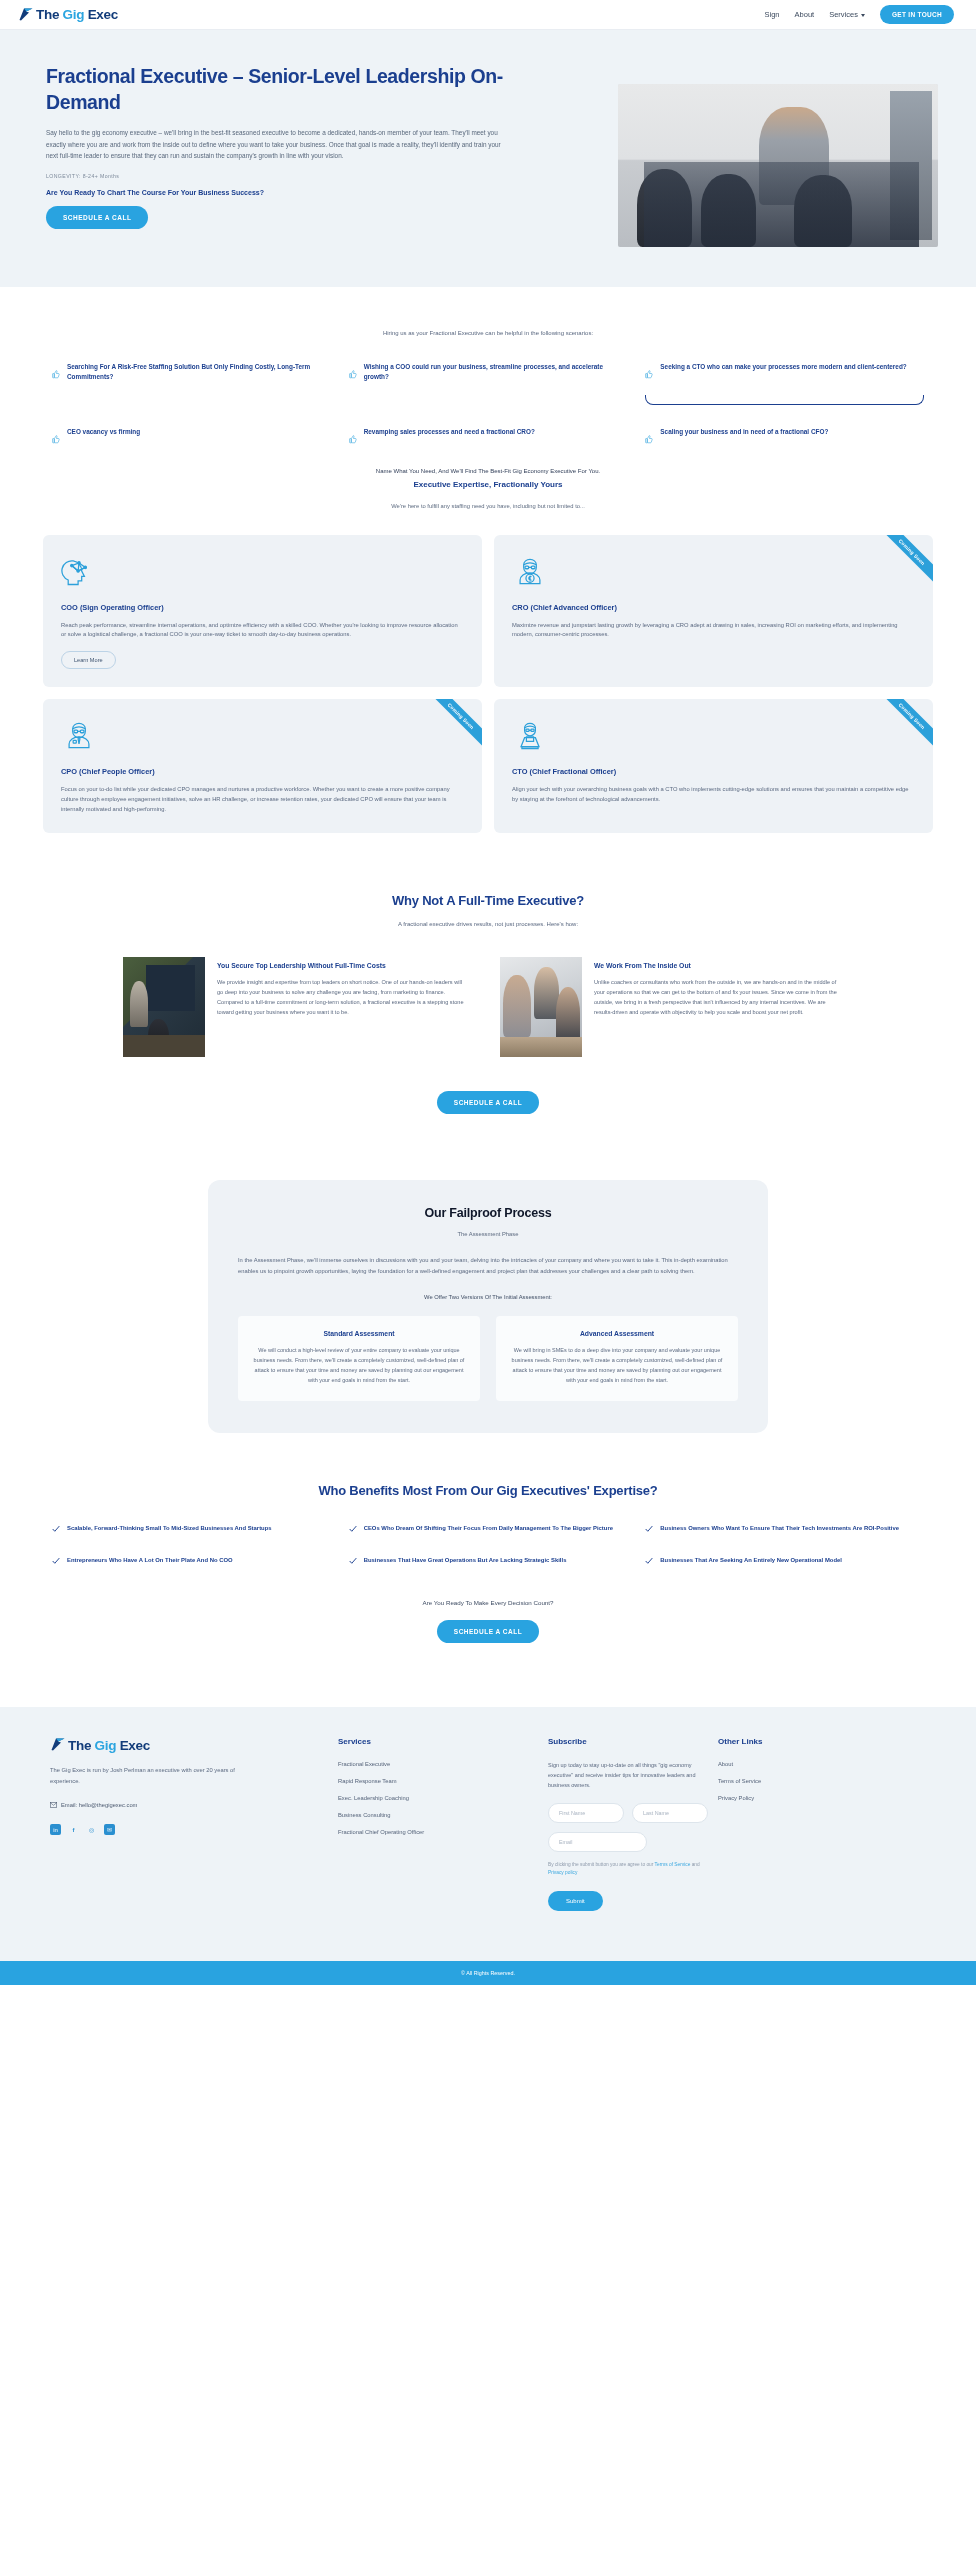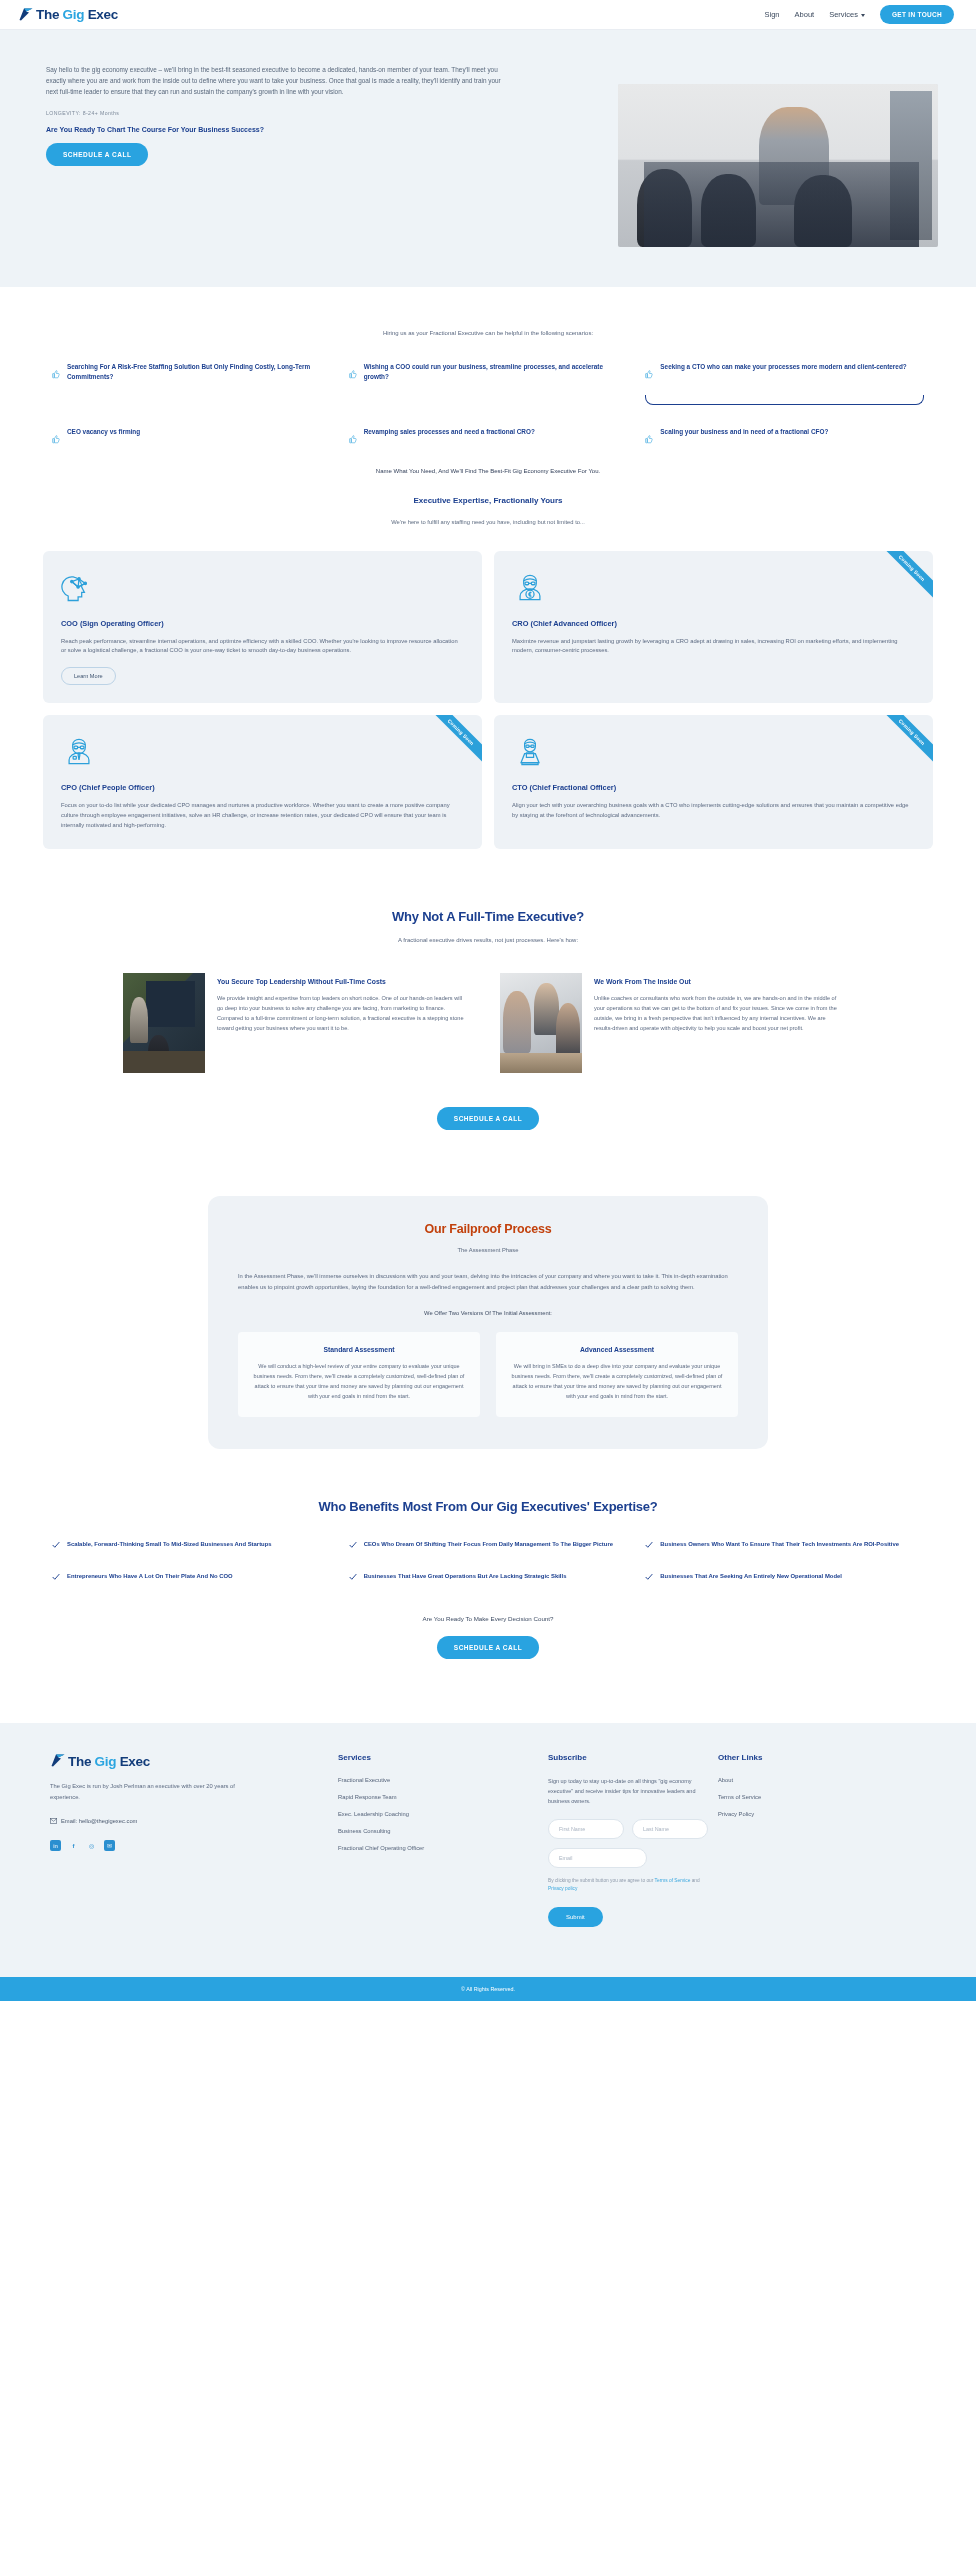--- a/index.html
+++ b/index.html
@@ -198,21 +198,21 @@
     text-align: center;
     font-size: 6px;
     color: #33405a;
     margin-top: 24px;
   }
   .scen-tagline2 {
     text-align: center;
     font-size: 8px;
     font-weight: 700;
     color: #1b3f8f;
-    margin-top: 22px;
+    margin-top: 6px;
   }
   .scen-tagline3 {
     text-align: center;
     font-size: 5.8px;
     color: #5d6b80;
     margin-top: 14px;
   }
 
   
   .cards {
@@ -295,21 +295,21 @@
     width: 560px;
     margin: 36px auto 0 auto;
     background: #eef2f6;
     border-radius: 12px;
     padding: 26px 30px 32px 30px;
   }
   .process h2 {
     text-align: center;
     font-size: 12.5px;
     font-weight: 700;
-    color: #c2410c;
+    color: #0f172a;
     letter-spacing: -0.2px;
   }
   .process-sub {
     text-align: center;
     font-size: 5.8px;
     color: #5d6b80;
     margin-top: 11px;
   }
   .process-para {
     font-size: 5.8px;
@@ -472,20 +472,21 @@
       <a href="#">Sign</a>
       <a href="#">About</a>
       <a href="#"><span>Services</span><span class="caret"></span></a>
       <button class="btn-touch">GET IN TOUCH</button>
     </div>
   </div>
 
   <div class="hero">
     <div class="hero-inner">
       <div class="hero-left">
+        <h1 class="hero-title">Fractional Executive – Senior-Level Leadership On-Demand</h1>
         <p class="hero-para">Say hello to the gig economy executive – we'll bring in the best-fit seasoned executive to become a dedicated, hands-on member of your team. They'll meet you exactly where you are and work from the inside out to define where you want to take your business. Once that goal is made a reality, they'll identify and train your next full-time leader to ensure that they can run and sustain the company's growth in line with your vision.</p>
         <div class="hero-longevity">LONGEVITY: 8-24+ Months</div>
         <div class="hero-cta-q">Are You Ready To Chart The Course For Your Business Success?</div>
         <button class="btn-primary">SCHEDULE A CALL</button>
       </div>
       <div class="hero-img">
         <div class="photo photo-a">
           <div class="ph-fig" style="left:6%;top:52%;width:17%;height:48%;background:linear-gradient(180deg,#3a3f49,#262b33);"></div>
           <div class="ph-fig" style="left:26%;top:55%;width:17%;height:45%;background:linear-gradient(180deg,#2f3540,#20252d);"></div>
           <div class="ph-fig" style="left:55%;top:56%;width:18%;height:44%;background:linear-gradient(180deg,#353b46,#23282f);"></div>

